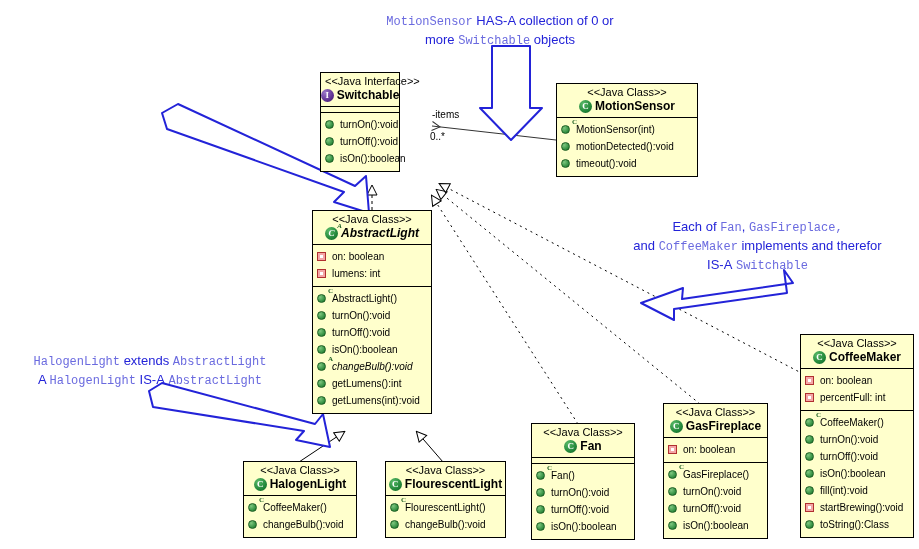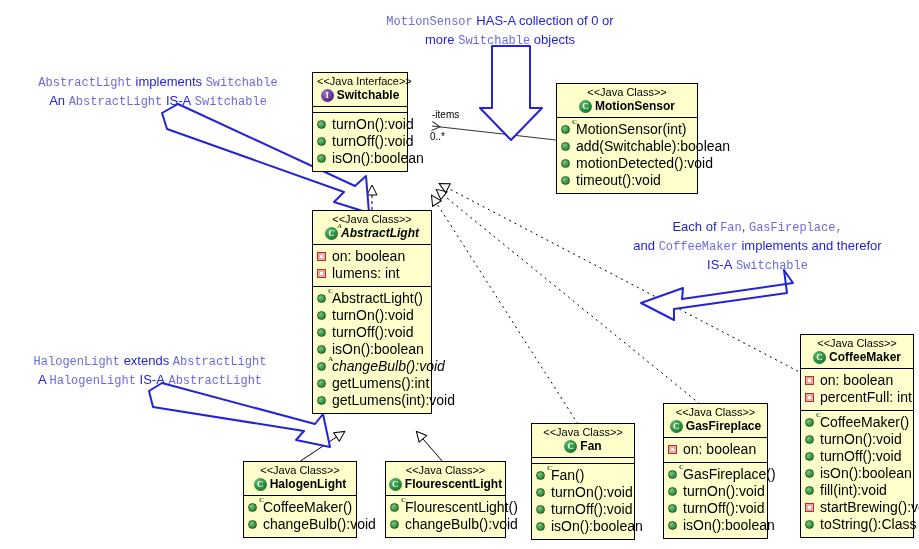--- a/index.html
+++ b/index.html
@@ -52,21 +52,21 @@
   .uml .sect:last-child{border-bottom:none;}
   .uml .sect.empty{height:5px;padding:0;}
   .uml .row{
     display:flex;
     align-items:center;
     gap:4px;
     line-height:15px;
     white-space:nowrap;
     padding:1px 0;
   }
-  .uml .row .lbl{font-size:14px;}
+  .uml .row .lbl{font-size:10px;}
   .uml .row .lbl.abstract{font-style:italic;}
 
   
   .ic{position:relative;flex:0 0 auto;display:inline-block;}
 
   .ic-method{
     width:9px;height:9px;border-radius:50%;
     background:radial-gradient(circle at 32% 30%, #7fc77f 0%, #2e8b3d 70%, #17591f 100%);
     border:1px solid #1d5f24;
     box-sizing:border-box;
@@ -197,21 +197,21 @@
       <path d="M149,391 L162,383 L315,424 L323,414 L330,447 L296,440 L304,431 L153,407 Z" fill="#ffffff" stroke="#2323d8" stroke-width="2" stroke-linejoin="round"></path>
     </g>
     <g>
       <path d="M784,270 L793,283 L682,299 L683,288 L641,303 L674,320 L674,309 L787,293 Z" fill="#ffffff" stroke="#2323d8" stroke-width="2" stroke-linejoin="round"></path>
     </g>
   </svg>
 
   <div class="edge-lbl" style="left:432px;top:109px;">-items</div>
   <div class="edge-lbl" style="left:430px;top:131px;">0..*</div>
 
-  <div class="uml" id="box-switchable" style="left:312px;top:72px;width:96px;">
+  <div class="uml" id="box-switchable" style="left:320px;top:72px;width:80px;">
     <div class="hdr">
       <div class="stereo">&lt;&lt;Java Interface&gt;&gt;</div>
       <div class="tname">
         <span class="tic tic-iface">I</span>
         <span>Switchable</span>
       </div>
     </div>
     <div class="sect empty"></div>
     <div class="sect">
       <div class="row">
@@ -243,26 +243,20 @@
         <span>MotionSensor</span>
       </div>
     </div>
     <div class="sect">
       <div class="row">
         <span class="ic-wrap">
             <span class="ic ic-method"></span>
             <span class="ic-sup">C</span>
           </span>
         <span class="lbl">MotionSensor(int)</span>
-      </div>
-      <div class="row">
-        <span class="ic-wrap">
-            <span class="ic ic-method"></span>
-          </span>
-        <span class="lbl">add(Switchable):boolean</span>
       </div>
       <div class="row">
         <span class="ic-wrap">
             <span class="ic ic-method"></span>
           </span>
         <span class="lbl">motionDetected():void</span>
       </div>
       <div class="row">
         <span class="ic-wrap">
             <span class="ic ic-method"></span>
@@ -542,24 +536,20 @@
         <span class="lbl">toString():Class</span>
       </div>
     </div>
   </div>
 
   <div class="note" style="left:350px;top:12px;width:300px;">
     <div><span class="code">MotionSensor</span><span class="b"> HAS-A collection of 0 or</span></div>
     <div><span class="b">more </span><span class="code">Switchable</span><span class="b"> objects</span></div>
   </div>
 
-  <div class="note" style="left:8px;top:73px;width:300px;">
-    <div><span class="code">AbstractLight</span>&nbsp;<span class="b">implements</span>&nbsp;<span class="code">Switchable</span></div>
-    <div><span class="b">An </span><span class="code">AbstractLight</span>&nbsp;<span class="b">IS-A</span>&nbsp;<span class="code">Switchable</span></div>
-  </div>
 
   <div class="note" style="left:600px;top:218px;width:315px;">
     <div><span class="b">Each of</span>&nbsp;<span class="code">Fan</span><span class="b">, </span><span class="code">GasFireplace,</span></div>
     <div><span class="b">and </span><span class="code">CoffeeMaker</span>&nbsp;<span class="b">implements</span><span class="b"> and therefor</span></div>
     <div><span class="b">IS-A</span>&nbsp;<span class="code">Switchable</span></div>
   </div>
 
   <div class="note" style="left:2px;top:352px;width:296px;">
     <div><span class="code">HalogenLight</span>&nbsp;<span class="b">extends</span>&nbsp;<span class="code">AbstractLight</span></div>
     <div><span class="b">A </span><span class="code">HalogenLight</span>&nbsp;<span class="b">IS-A</span>&nbsp;<span class="code">AbstractLight</span></div>

